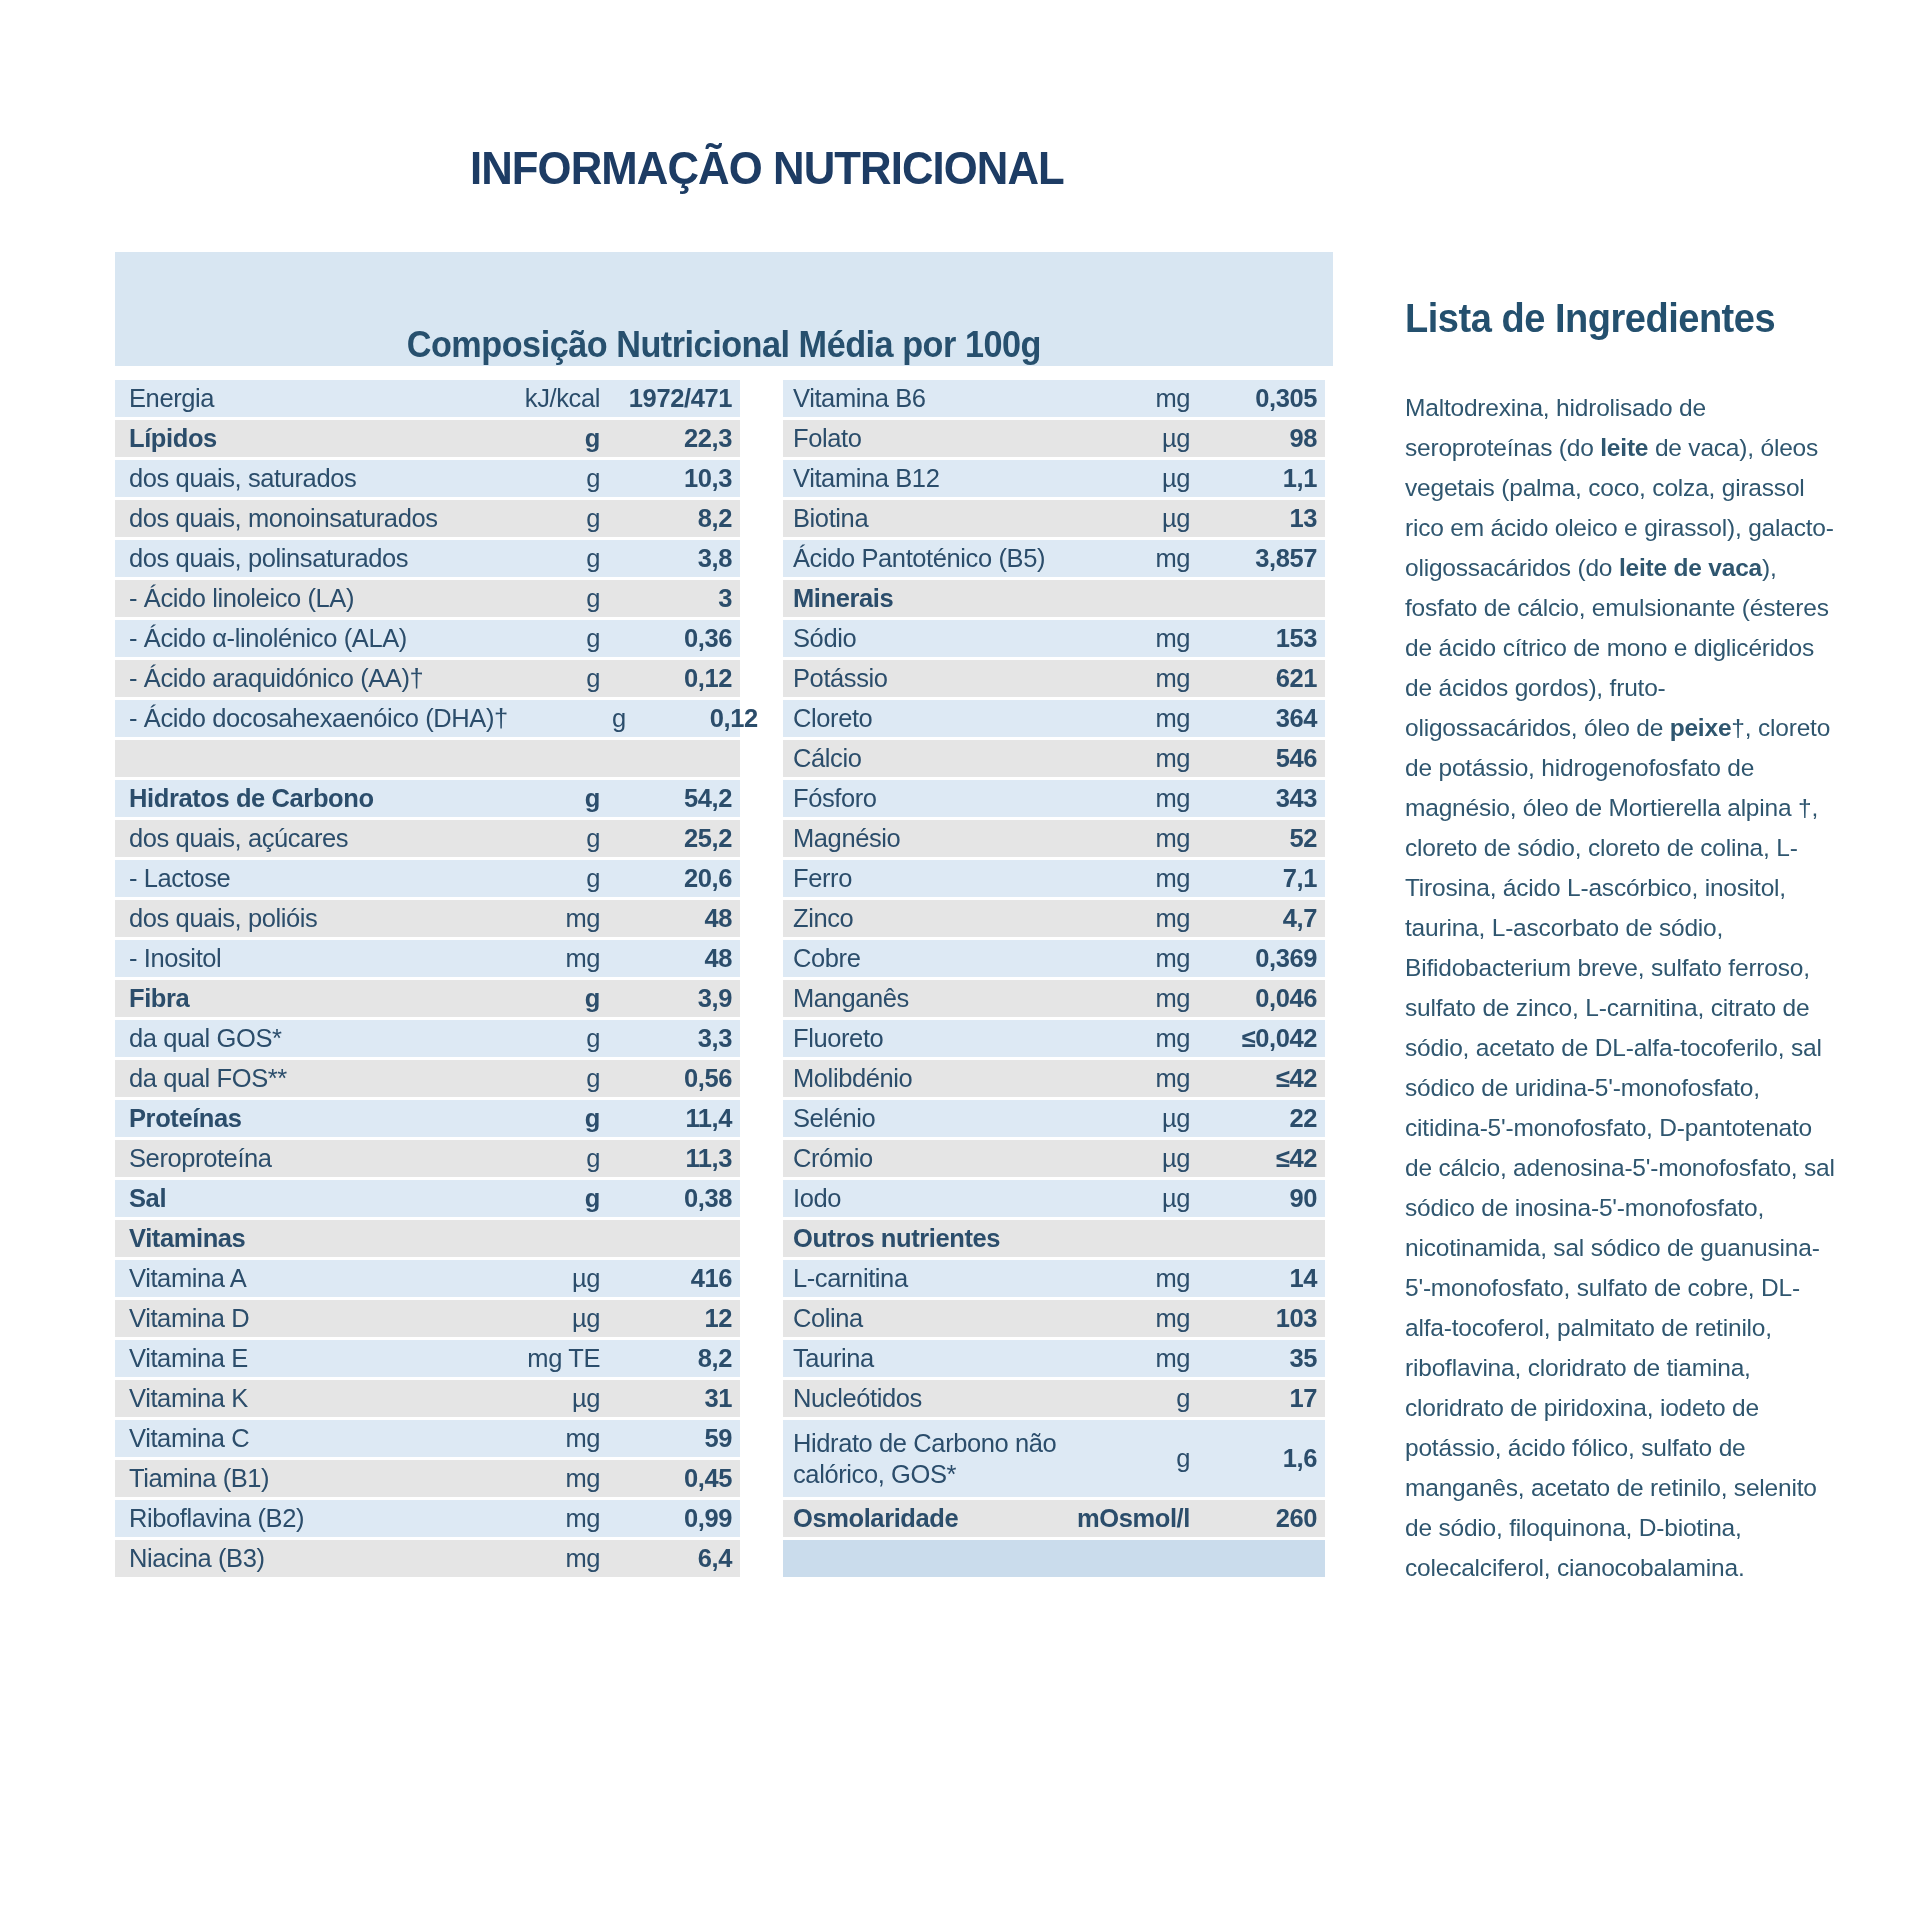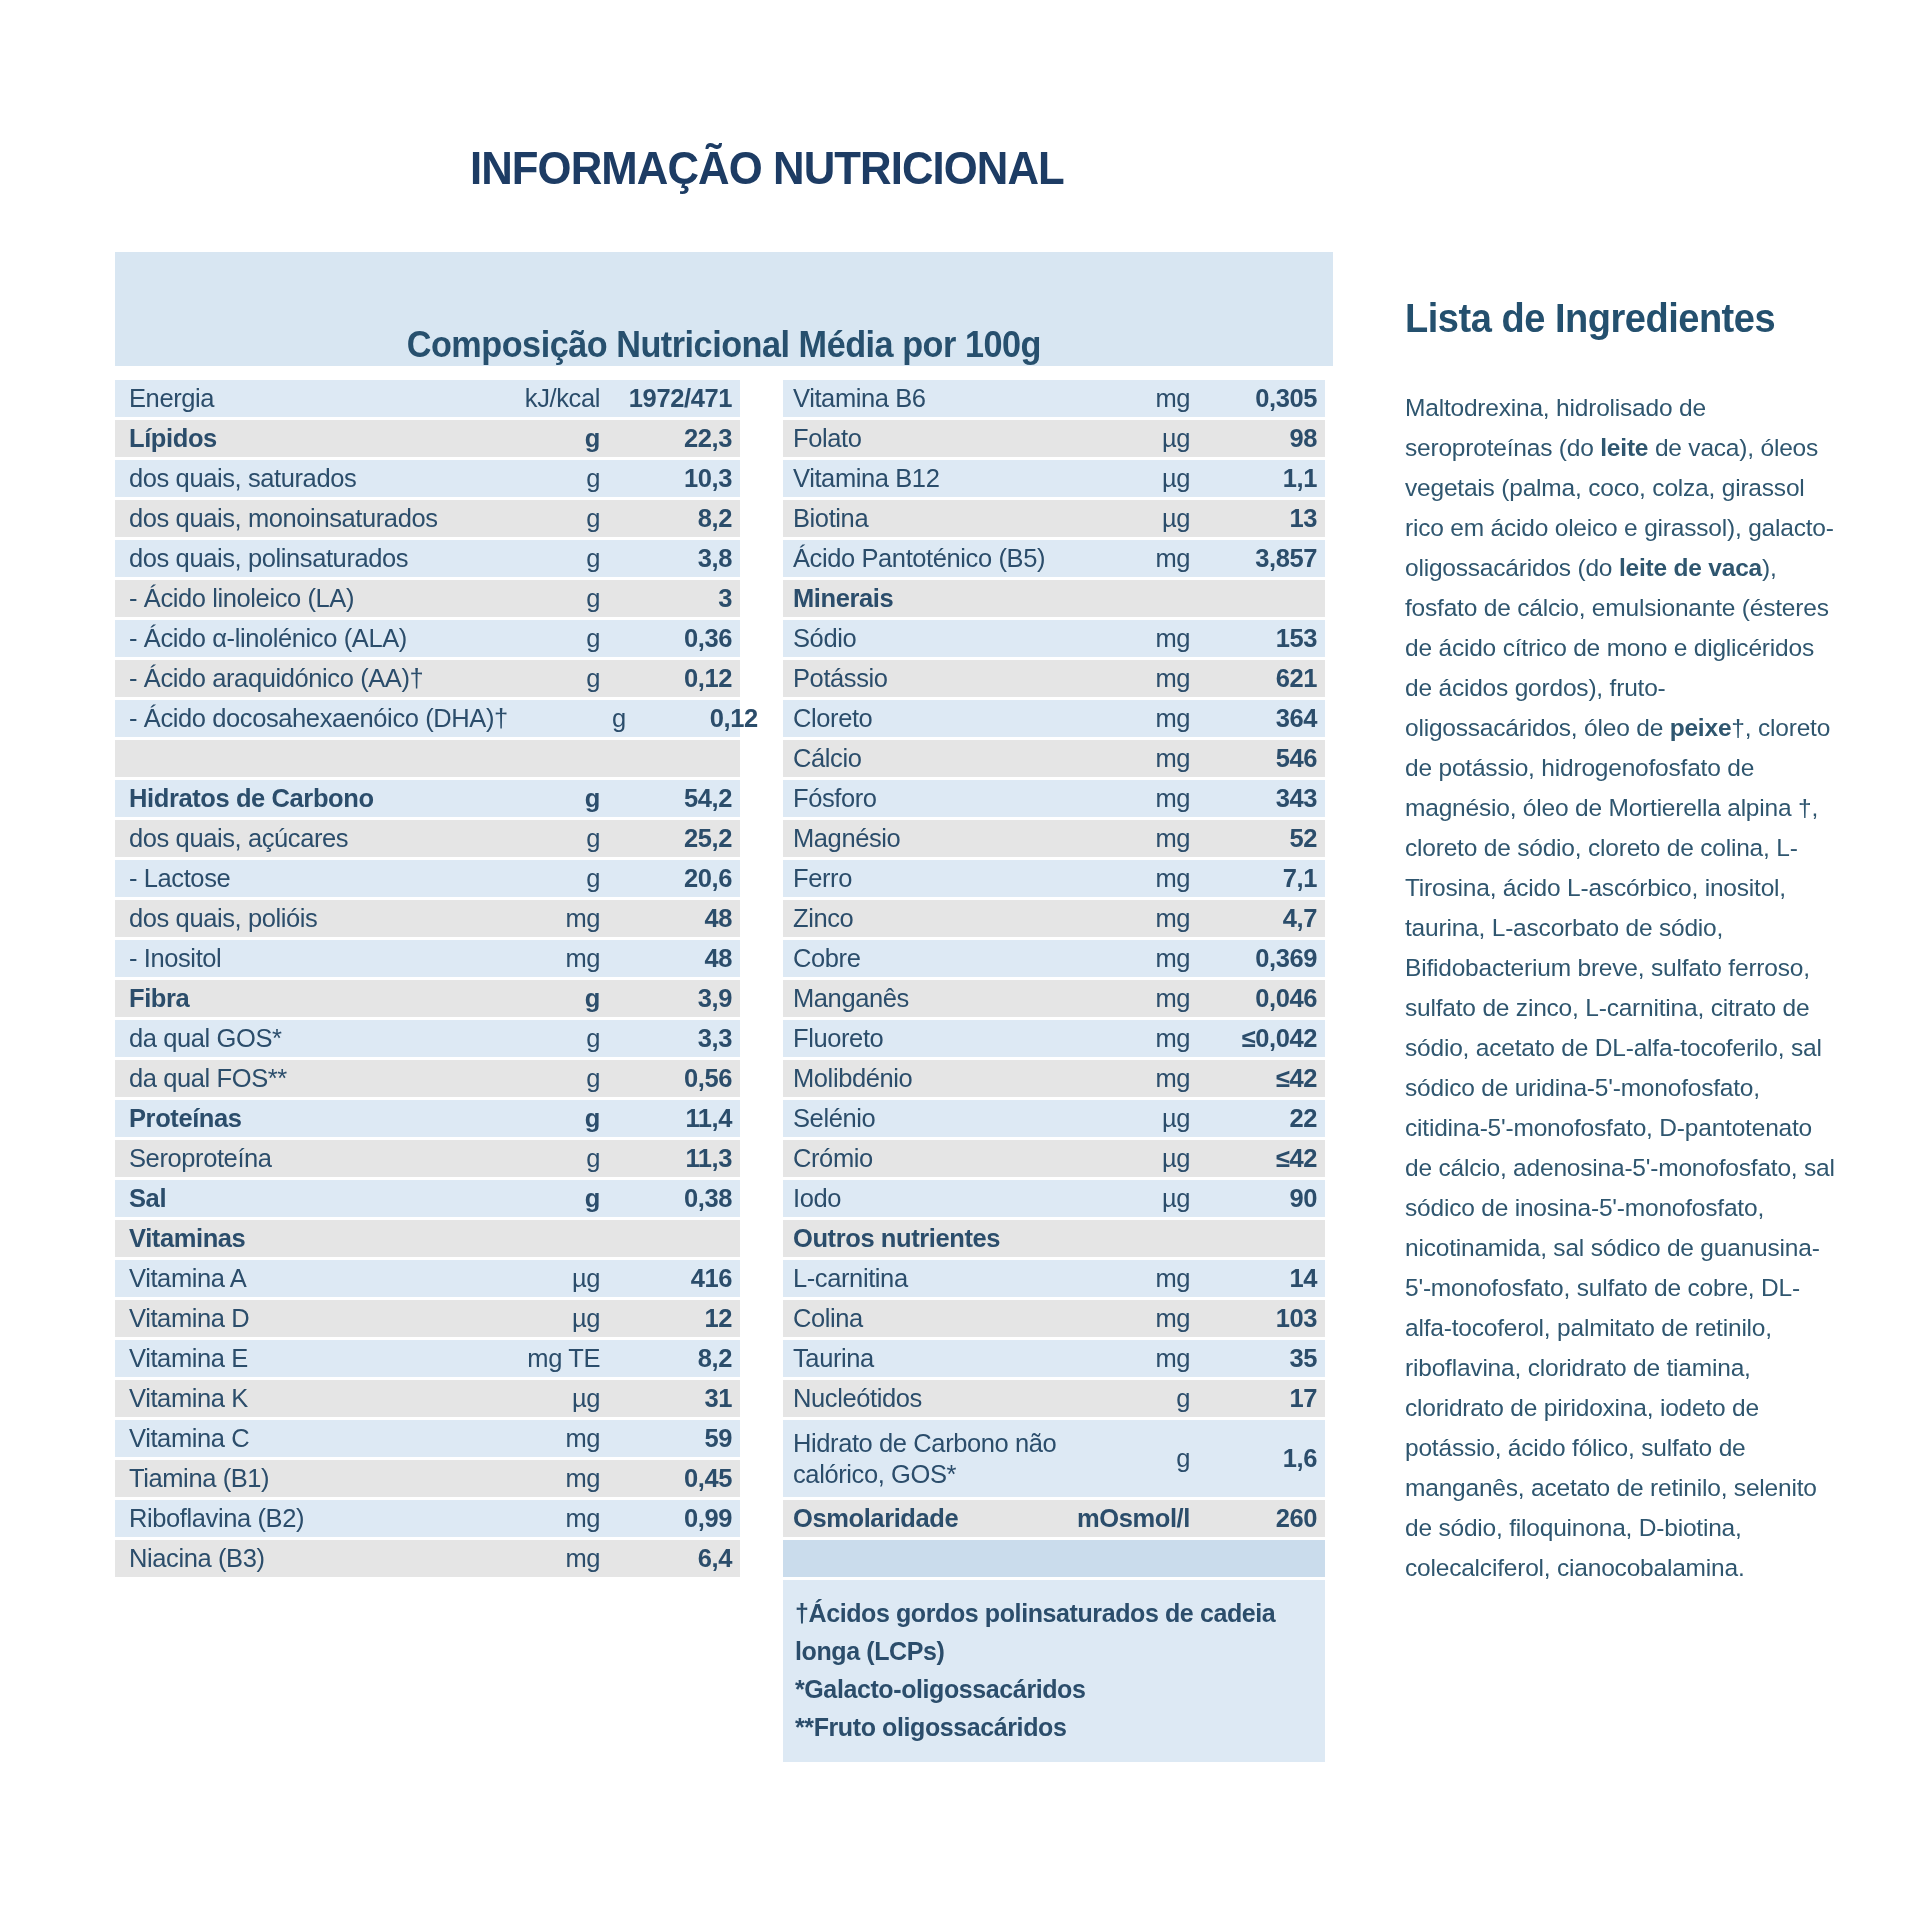--- a/index.html
+++ b/index.html
@@ -335,23 +335,18 @@
       </div>
       <div class="row dark bold boldall">
         <span class="lab">Osmolaridade</span>
         <span class="unit">mOsmol/l</span>
         <span class="val">260</span>
       </div>
     </div>
 
   <div class="footnotes">
     <div class="fn-spacer"></div>
-    <div class="fn-body" id="fn-body">
-        <div class="fn-line">†Ácidos gordos polinsaturados de cadeia longa (LCPs)</div>
-        <div class="fn-line">*Galacto-oligossacáridos</div>
-        <div class="fn-line">**Fruto oligossacáridos</div>
-      </div>
   </div>
 
   <div class="ing-title">Lista de Ingredientes</div>
   <div class="ing-body" id="ing-body"><span>Maltodrexina, hidrolisado de seroproteínas (do </span><span class="b">leite</span><span> de vaca),  óleos vegetais (palma, coco, colza, girassol rico em ácido oleico e girassol), galacto-oligossacáridos (do </span><span class="b">leite de vaca</span><span>), fosfato de cálcio, emulsionante (ésteres de ácido cítrico de mono e diglicéridos de ácidos gordos), fruto-oligossacáridos, óleo de </span><span class="b">peixe</span><span>†, cloreto de potássio, hidrogenofosfato de magnésio, óleo de Mortierella alpina †, cloreto de sódio, cloreto de colina, L-Tirosina, ácido L-ascórbico, inositol, taurina, L-ascorbato de sódio, Bifidobacterium breve, sulfato ferroso, sulfato de zinco, L-carnitina, citrato de sódio, acetato de DL-alfa-tocoferilo, sal sódico de uridina-5'-monofosfato, citidina-5'-monofosfato, D-pantotenato de cálcio, adenosina-5'-monofosfato, sal sódico de inosina-5'-monofosfato, nicotinamida, sal sódico de guanusina-5'-monofosfato, sulfato de cobre, DL-alfa-tocoferol, palmitato de retinilo, riboflavina, cloridrato de tiamina, cloridrato de piridoxina, iodeto de potássio, ácido fólico, sulfato de manganês, acetato de retinilo, selenito de sódio, filoquinona, D-biotina, colecalciferol, cianocobalamina.</span></div>
 
 </div>
 
 </body></html>

